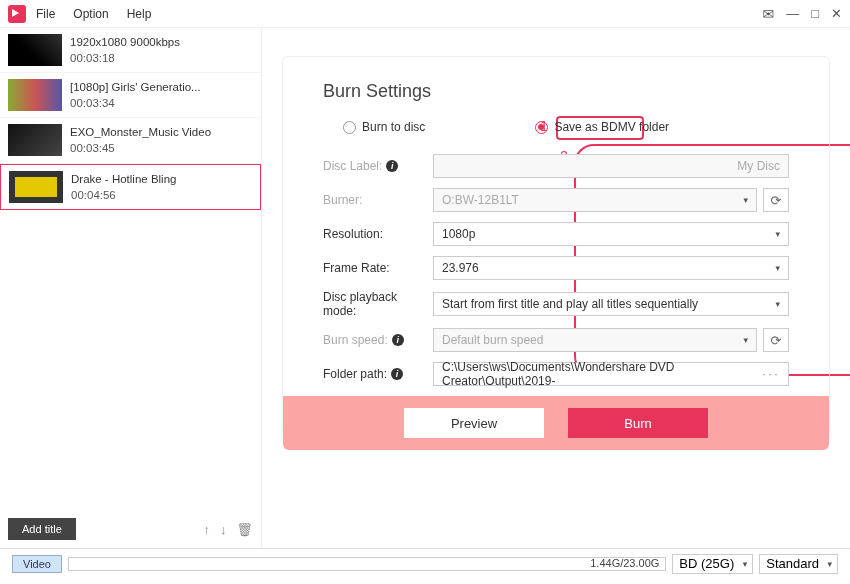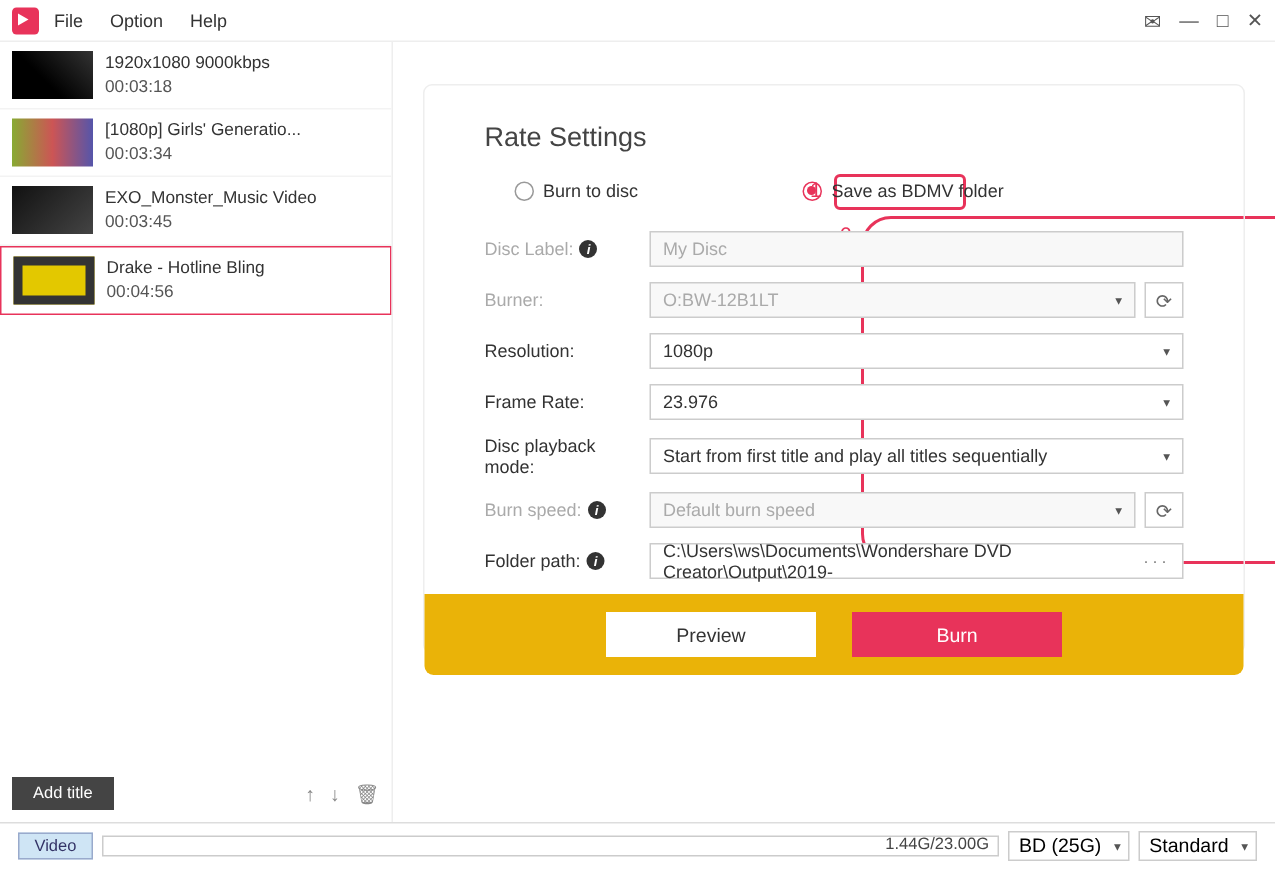--- a/index.html
+++ b/index.html
@@ -48,27 +48,27 @@
 .annot2 { left: 298px; top: 120px; }
 .box1 { position: absolute; border: 2px solid #e8335a; border-radius: 4px; left: 294px; top: 88px; width: 88px; height: 24px; pointer-events: none; }
 .box2 { position: absolute; border: 2px solid #e8335a; border-radius: 20px; left: 312px; top: 116px; width: 500px; height: 232px; pointer-events: none; }
 
 .form { margin-top: 20px; }
 .row { display: flex; align-items: center; margin-bottom: 10px; font-size: 12px; color: #333; }
 .row.disabled { color: #aaa; }
 .row label { width: 110px; display: flex; align-items: center; gap: 4px; }
 .info { display: inline-block; width: 12px; height: 12px; background: #333; color: #fff; border-radius: 50%; font-size: 9px; text-align: center; line-height: 12px; font-style: italic; font-weight: bold; }
 .row input, .row .select { flex: 1; height: 24px; border: 1px solid #ccc; padding: 0 8px; font-size: 12px; background: #fff; }
-.row.disabled input, .row.disabled .select { background: #f8f8f8; color: #aaa; }
+.row.disabled input, .row.disabled .select { background: #f8f8f8; color: #aaa; text-align: right; }
 .select { display: flex; align-items: center; justify-content: space-between; cursor: pointer; }
 .caret { font-size: 9px; color: #555; }
 .refresh { width: 26px; height: 24px; border: 1px solid #ccc; margin-left: 6px; display: flex; align-items: center; justify-content: center; cursor: pointer; font-size: 13px; color: #666; }
 .ellips { color: #888; letter-spacing: 2px; }
 
-.action-bar { background: #eab308; height: 54px; margin: 0 -40px; display: flex; align-items: center; justify-content: center; gap: 24px; border-radius: 0 0 6px 6px; }
+.action-bar { background: #fca5a5; height: 54px; margin: 0 -40px; display: flex; align-items: center; justify-content: center; gap: 24px; border-radius: 0 0 6px 6px; }
 .btn { width: 140px; height: 30px; border: none; font-size: 13px; cursor: pointer; }
 .btn-preview { background: #fff; color: #333; }
 .btn-burn { background: #e8335a; color: #fff; }
 
 .statusbar { height: 30px; border-top: 1px solid #ddd; display: flex; align-items: center; padding: 0 12px; gap: 6px; }
 .tab-video { background: #cfe5f5; border: 1px solid #9ac; font-size: 11px; padding: 2px 10px; color: #336; }
 .progress { flex: 1; height: 14px; border: 1px solid #ccc; position: relative; }
 .size-txt { position: absolute; right: 6px; top: -1px; font-size: 11px; color: #444; }
 .combo { border: 1px solid #ccc; height: 20px; font-size: 13px; padding: 0 18px 0 6px; display: flex; align-items: center; min-width: 70px; position: relative; cursor: pointer; }
 .combo::after { content: '▾'; position: absolute; right: 5px; font-size: 9px; color: #555; }
@@ -133,21 +133,21 @@
     </div>
   </div>
 
   <div class="content">
     <div class="annot annot1">1</div>
     <div class="annot annot2">2</div>
     <div class="box1"></div>
     <div class="box2"></div>
 
     <div class="panel">
-      <h2>Rate Settings</h2>
+      <h2>Burn Settings</h2>
 
       <div class="radio-row">
         <div class="radio">
           <span class="radio-circle"></span>
           <span>Burn to disc</span>
         </div>
         <div class="radio checked">
           <span class="radio-circle"></span>
           <span>Save as BDMV folder</span>
         </div>

